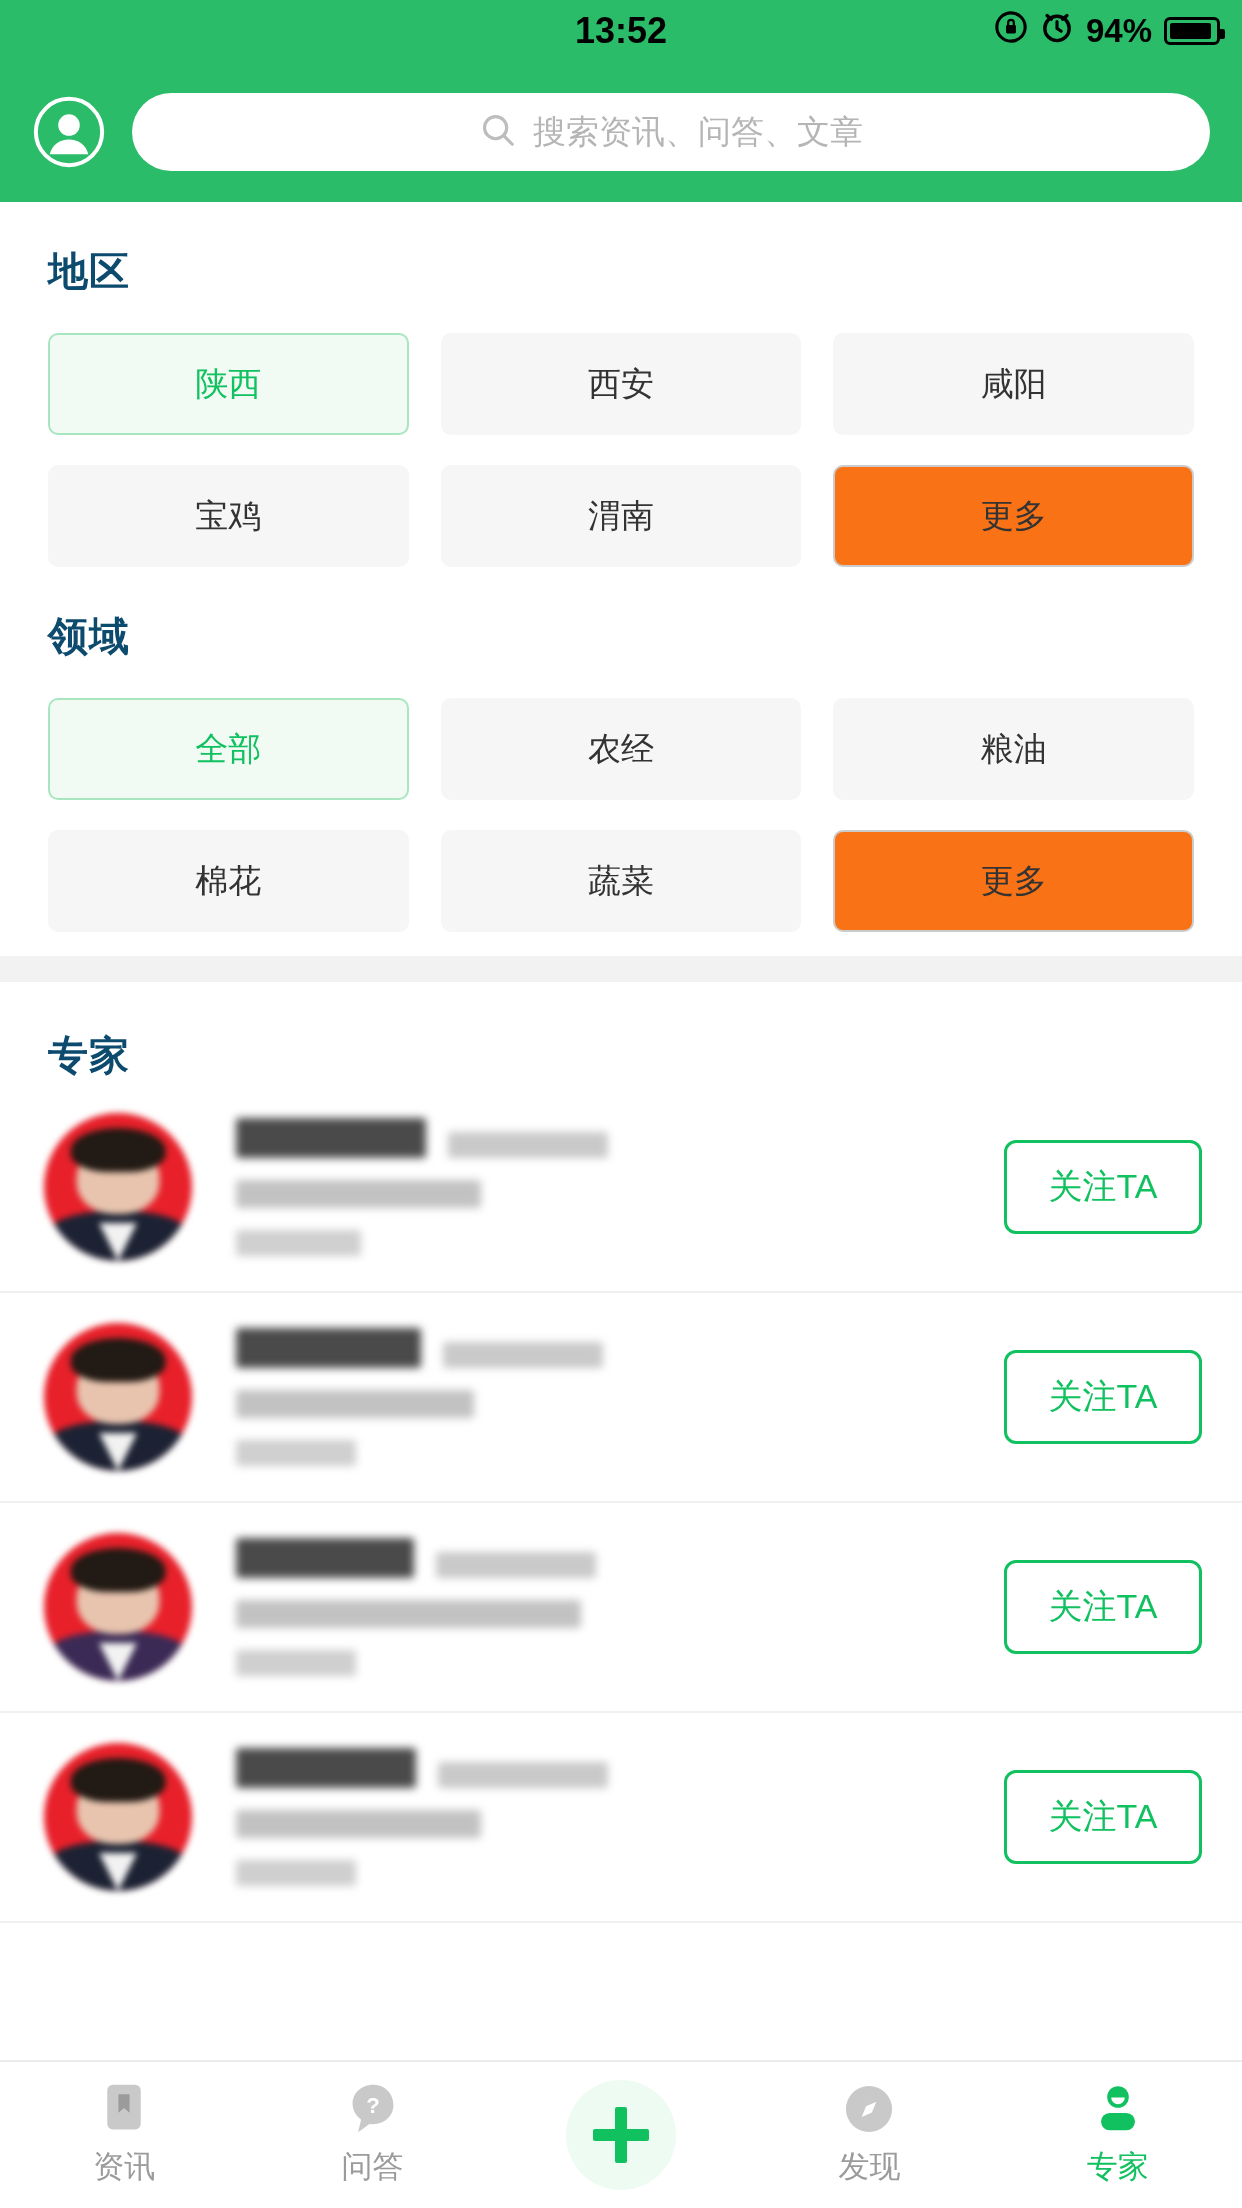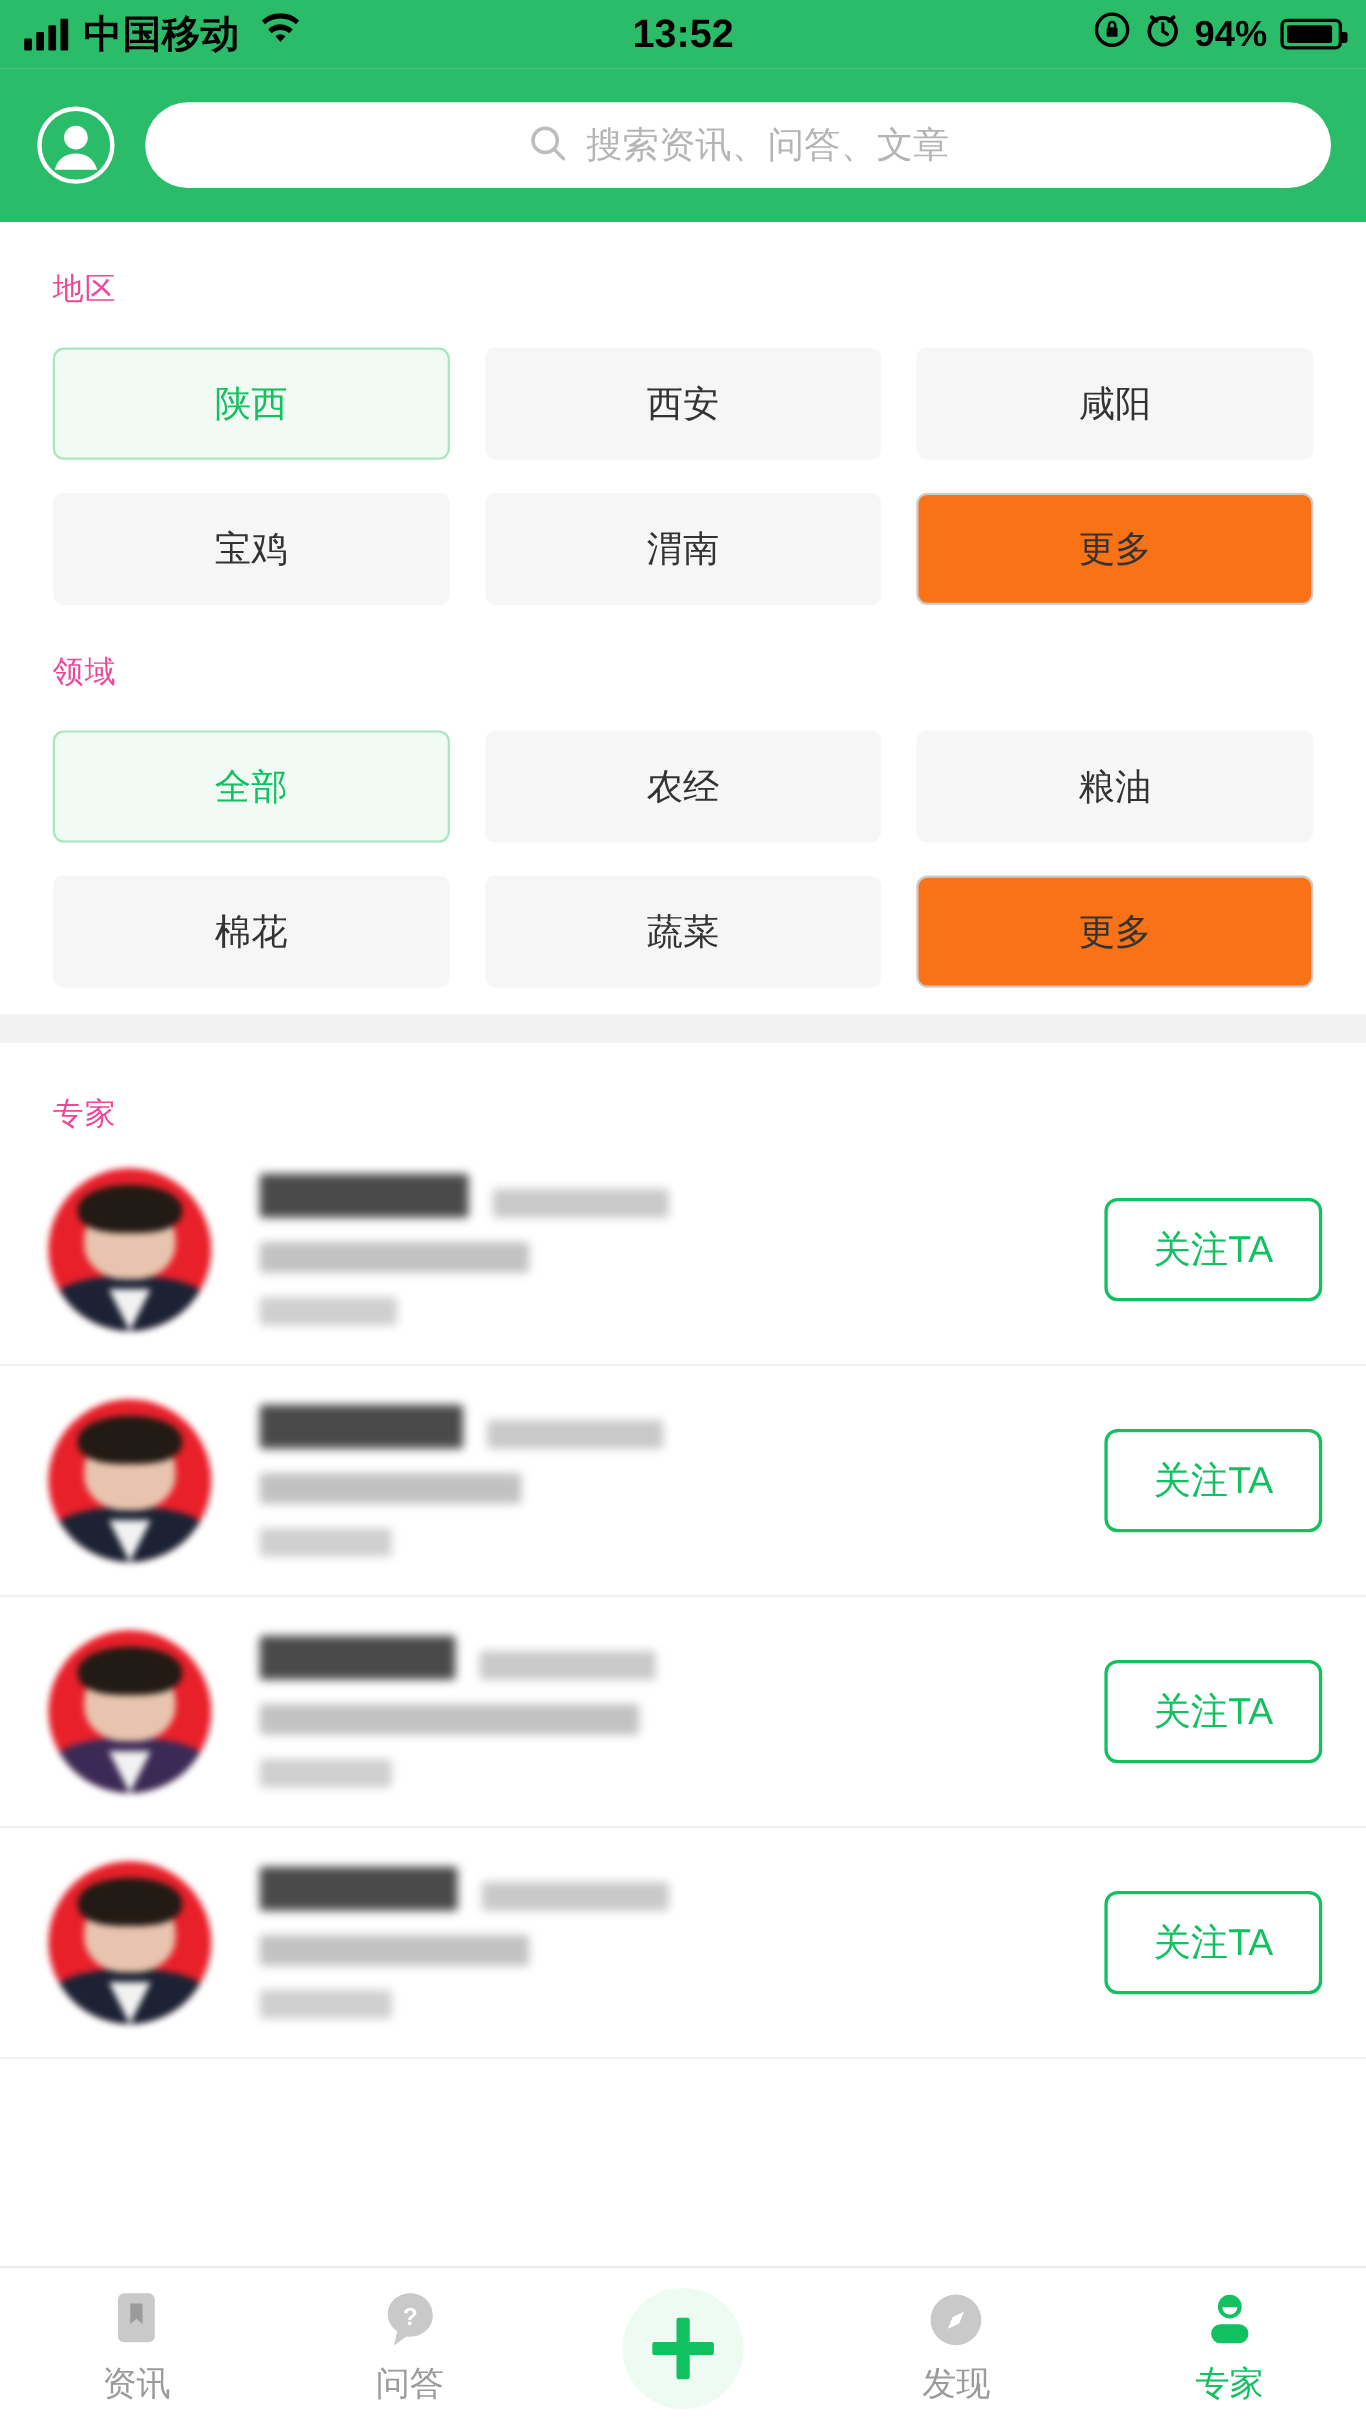--- a/index.html
+++ b/index.html
@@ -51,21 +51,21 @@
   .avatar-btn{ width:74px; height:74px; flex:0 0 74px; }
   .searchbar{
     flex:1; height:78px; background:#fff; border-radius:39px;
     display:flex; align-items:center; justify-content:center; gap:16px;
   }
   .search-ph{ color:#b5b5b5; font-size:33px; }
 
   
   .filters{ background:#fff; padding:0 0 24px 0; }
   .section-title{
-    color:#ec4899; font-size:28px; font-weight:400;
+    color:#0c4a6e; font-size:40px; font-weight:700;
     padding:42px 0 0 48px; letter-spacing:1px;
   }
   .chip-grid{
     display:grid; grid-template-columns:repeat(3,1fr);
     gap:30px 32px; padding:34px 48px 0 48px;
   }
   .chip{
     height:102px; border-radius:10px; background:#f6f6f6;
     display:flex; align-items:center; justify-content:center;
     font-size:33px; color:#333333; border:2px solid transparent;
@@ -150,34 +150,20 @@
   .fab .plus::before, .fab .plus::after{
     content:""; position:absolute; background:#11c160; border-radius:2px;
   }
   .fab .plus::before{ left:50%; top:0; width:12px; height:56px; margin-left:-6px; }
   .fab .plus::after{ top:50%; left:0; height:12px; width:56px; margin-top:-6px; }
 </style>
 </head>
 <body>
 
 <div class="statusbar">
-  <div class="sb-left">
-    <span class="signal">
-        <i></i>
-        <i></i>
-        <i></i>
-        <i></i>
-      </span>
-    <span class="carrier">中国移动</span>
-    <span class="wifi">
-      <svg width="38" height="30" viewBox="0 0 24 20">
-          <path d="M12 17.5l3-3.6a4.6 4.6 0 0 0-6 0zM12 10.2c2 0 3.9.7 5.4 2l2-2.4A11.6 11.6 0 0 0 12 6.7c-2.8 0-5.5 1-7.4 3.1l2 2.4c1.5-1.3 3.4-2 5.4-2zM12 3.2c3.6 0 6.9 1.3 9.4 3.5l1.9-2.3A16.2 16.2 0 0 0 12 0 16.2 16.2 0 0 0 .7 4.4l1.9 2.3C5.1 4.5 8.4 3.2 12 3.2z" fill="#000"></path>
-        </svg>
-    </span>
-  </div>
   <div class="sb-time">13:52</div>
   <div class="sb-right">
     <span>
       <svg width="34" height="34" viewBox="0 0 24 24">
           <circle cx="12" cy="12" r="10" fill="none" stroke="#000" stroke-width="2.2"></circle>
           <rect x="8.5" y="10.5" width="7" height="6" rx="1" fill="#000"></rect>
           <path d="M10 10.5V9a2 2 0 0 1 4 0v1.5" fill="none" stroke="#000" stroke-width="1.6"></path>
         </svg>
     </span>
     <span>

